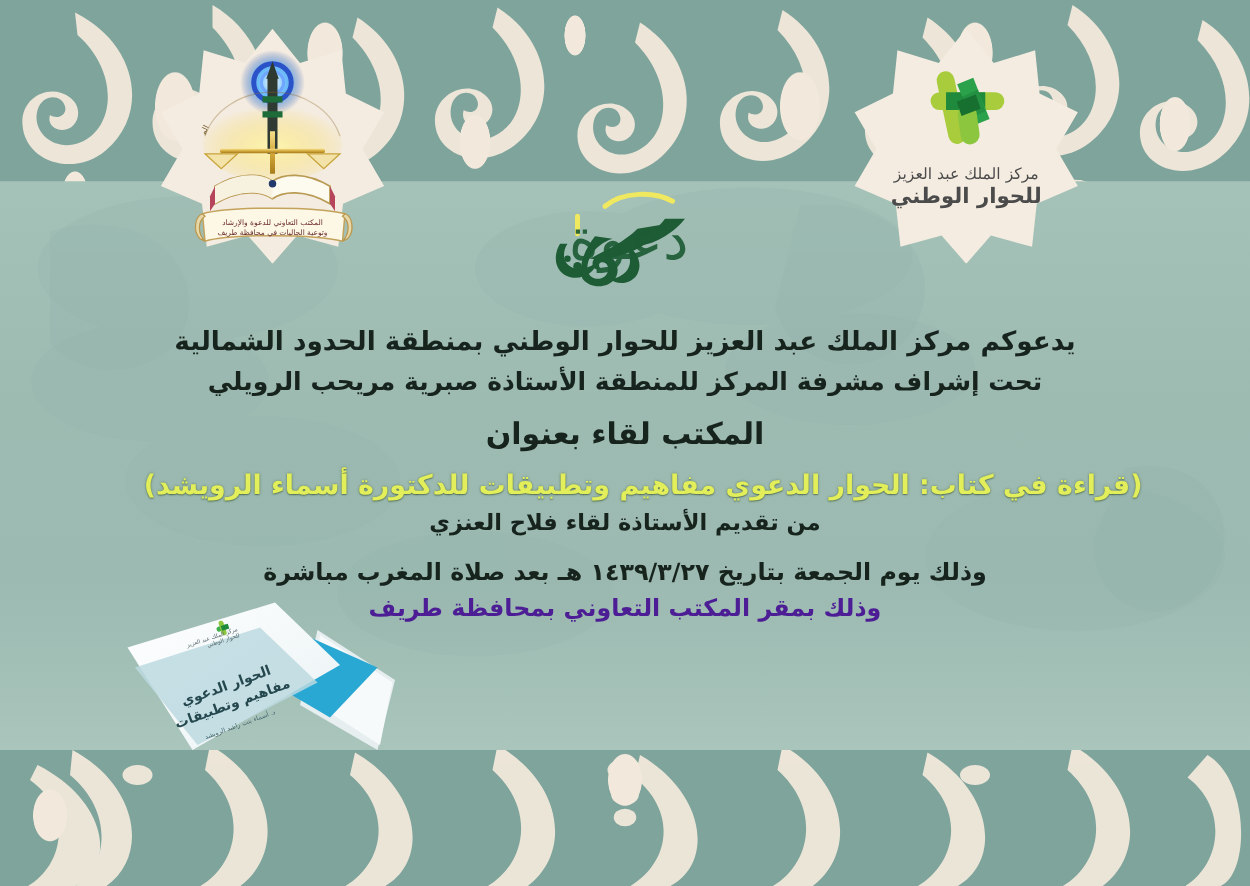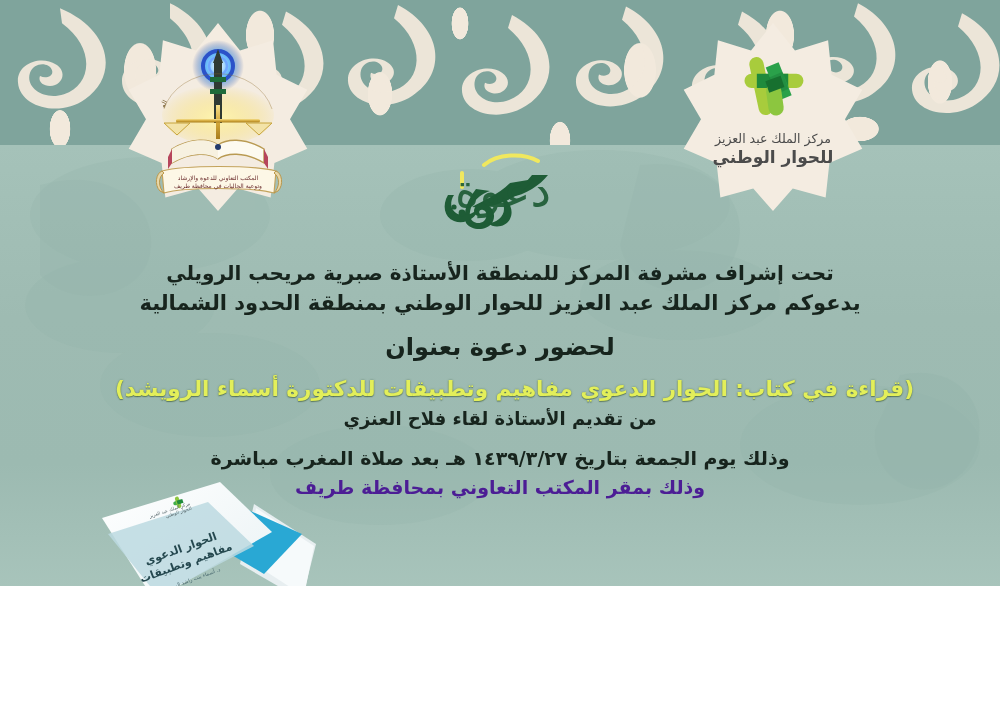--- a/index.html
+++ b/index.html
@@ -1,19 +1,19 @@
 <!DOCTYPE html>
 <html lang="ar" dir="rtl"><head>
 <meta charset="utf-8">
 <title>دعوة</title>
 <style>
   html,body{margin:0;padding:0;background:#ffffff;}
   *{box-sizing:border-box;}
   .poster{
-    position:relative;width:1000px;height:586px;overflow:hidden;
+    position:relative;width:1000px;height:709px;overflow:hidden;
     font-family:"DejaVu Sans","Liberation Sans",sans-serif;
     background:#7ea39b;
   }
 
   
   .bg-base{position:absolute;inset:0;background:#7fa49c;}
   .damask{
     position:absolute;inset:0;
     background-color:#7fa49c;
     background-image:
@@ -252,23 +252,23 @@
         <path d="M104 54 C112 58 116 68 112 76 C108 84 96 86 90 80 C98 80 106 74 106 66 C106 60 104 56 104 54 Z"></path>
         <path d="M50 52 C44 62 46 74 56 78 C66 82 78 76 80 66 C74 72 64 74 58 70 C52 66 52 58 56 52 Z"></path>
         <circle cx="64" cy="70" r="3.4"></circle>
         <circle cx="56" cy="64" r="2.6"></circle>
       </g>
       <text x="105" y="64" text-anchor="middle" font-size="46" fill="#1e5c36" font-family="DejaVu Sans, sans-serif" opacity="0.92">دعوة</text>
     </svg>
   </div>
 
   <div class="text-block">
+    <div class="ln l-main">يدعوكم مركز الملك عبد العزيز للحوار الوطني بمنطقة الحدود الشمالية</div>
     <div class="ln l-sub">تحت إشراف مشرفة المركز للمنطقة الأستاذة صبرية مريحب الرويلي</div>
-    <div class="ln l-main">يدعوكم مركز الملك عبد العزيز للحوار الوطني بمنطقة الحدود الشمالية</div>
-    <div class="ln l-lead">لحضور دعوة بعنوان</div>
+    <div class="ln l-lead">المكتب لقاء بعنوان</div>
     <div class="ln l-title">(قراءة في كتاب: الحوار الدعوي مفاهيم وتطبيقات للدكتورة أسماء الرويشد)</div>
     <div class="ln l-body2">من تقديم الأستاذة لقاء فلاح العنزي</div>
     <div class="ln l-when">وذلك يوم الجمعة بتاريخ ١٤٣٩/٣/٢٧ هـ بعد صلاة المغرب مباشرة</div>
     <div class="ln l-where">وذلك بمقر المكتب التعاوني بمحافظة طريف</div>
   </div>
 
   <div class="book">
     <svg viewBox="0 0 268 128" width="268" height="128">
       <defs>
         <linearGradient id="pg" x1="0" y1="0" x2="1" y2="1">

